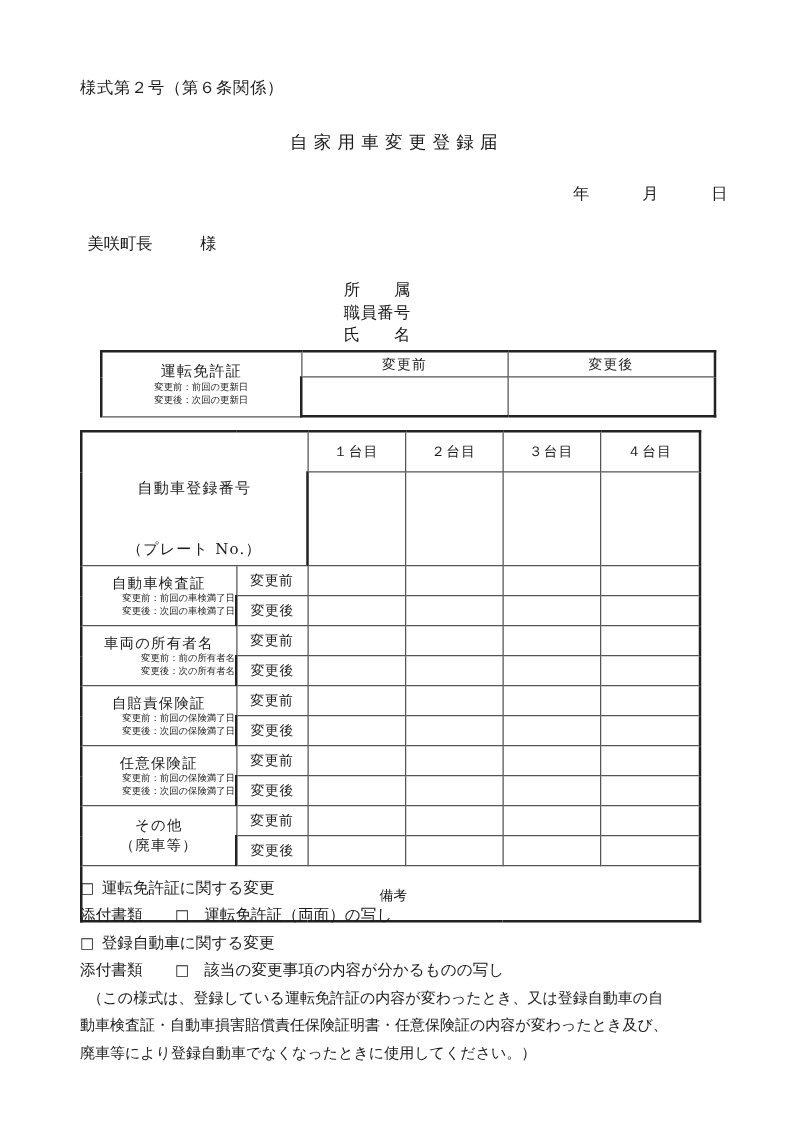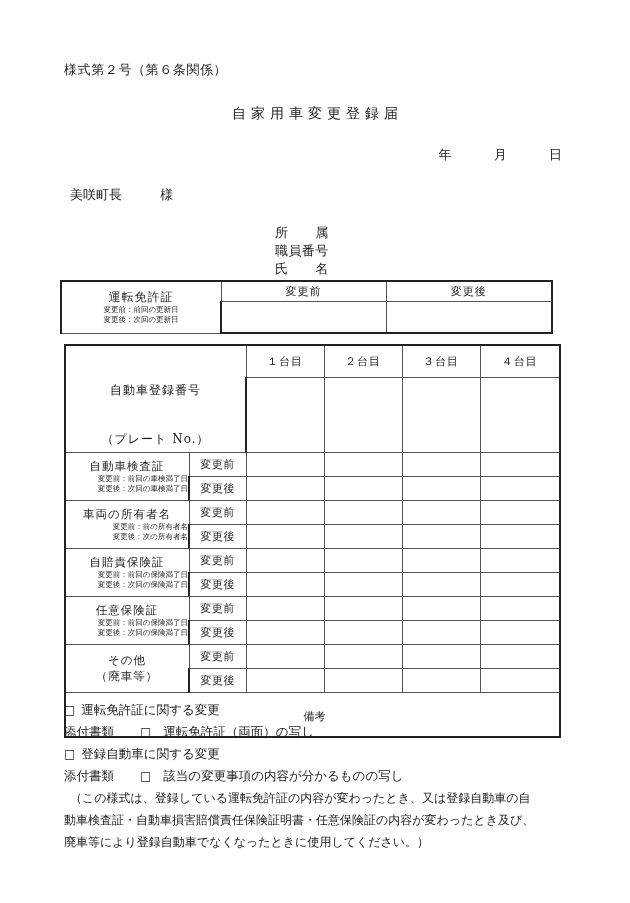--- a/index.html
+++ b/index.html
@@ -42,21 +42,21 @@
     letter-spacing: 5px;
     text-indent: 5px;
     white-space: nowrap;
   }
   .date-line {
     position: absolute;
     left: 0;
     top: 146px;
     width: 630px;
     text-align: right;
-    padding-right: 68px;
+    padding-right: 48px;
     box-sizing: border-box;
     font-size: 13px;
     white-space: nowrap;
   }
   .date-line .dl-seg { display: inline-block; }
   .date-line .dl-gap { display: inline-block; width: 34px; }
 
   .addressee {
     position: absolute;
     left: 70px;
@@ -94,21 +94,21 @@
 
   
   .tbl { box-shadow: none; }
   .tbl tr:first-child td { border-top: 2px solid #222; }
   .tbl tr:last-child td { border-bottom: 2px solid #222; }
   .tbl td:first-child { border-left: 2px solid #222; }
   .tbl td:last-child { border-right: 2px solid #222; }
 
   
   #license-table {
-    left: 60px;
+    left: 80px;
     top: 280px;
     width: 491px;
     padding-left: 20px;
   }
   .lic-label {
     text-align: center;
     padding: 2px 0 3px 0 !important;
   }
   .lic-label .main {
     font-size: 12px;

